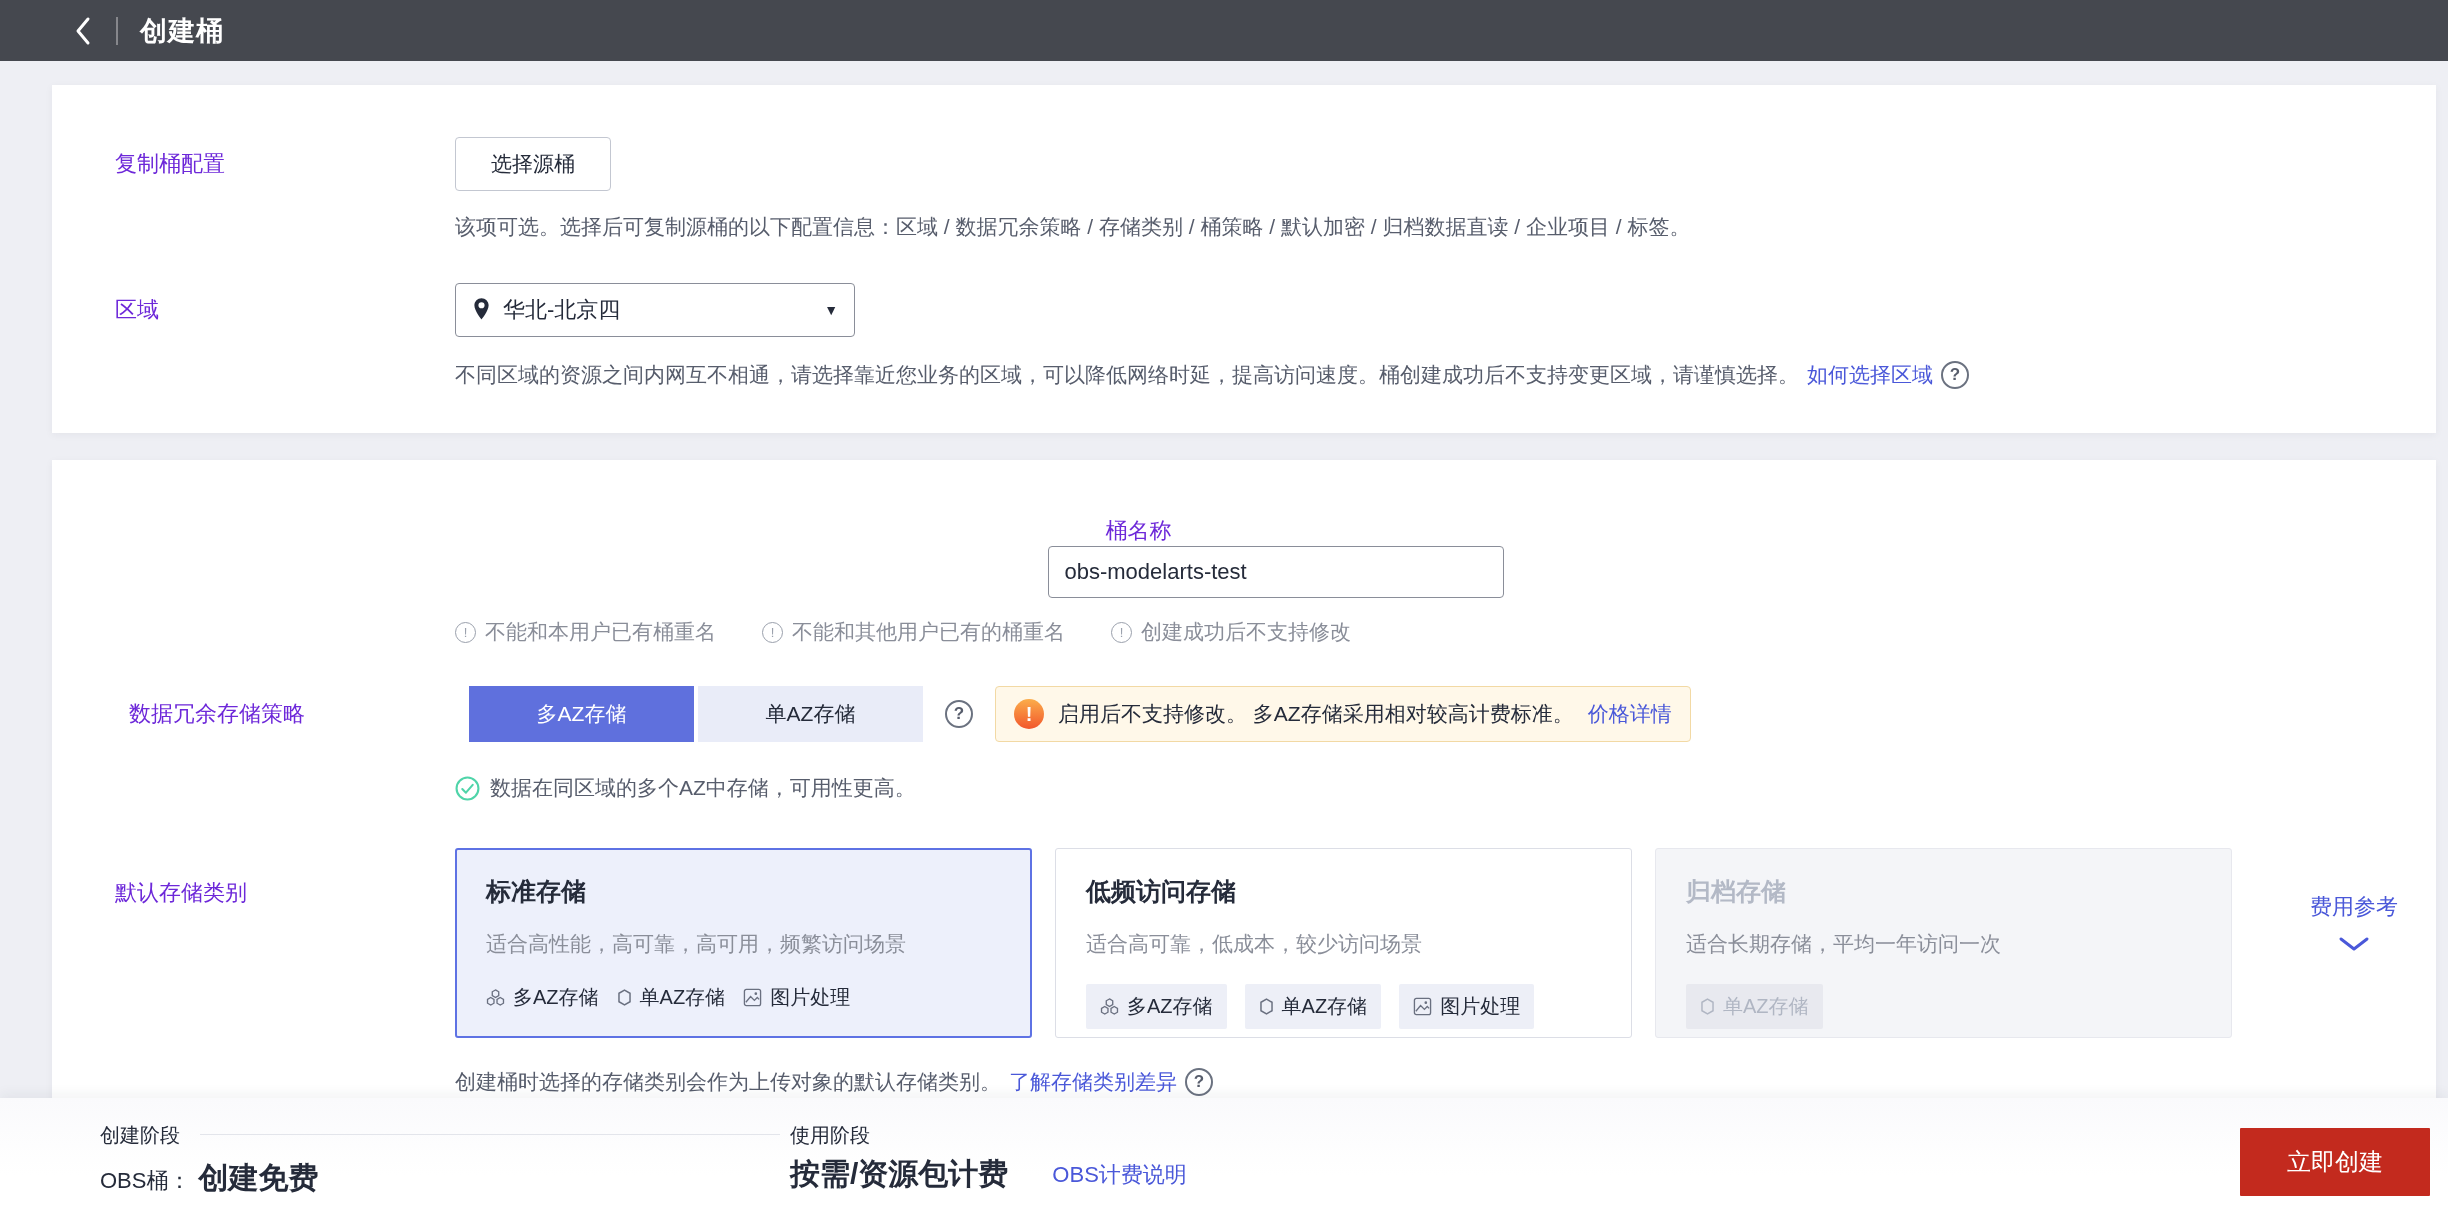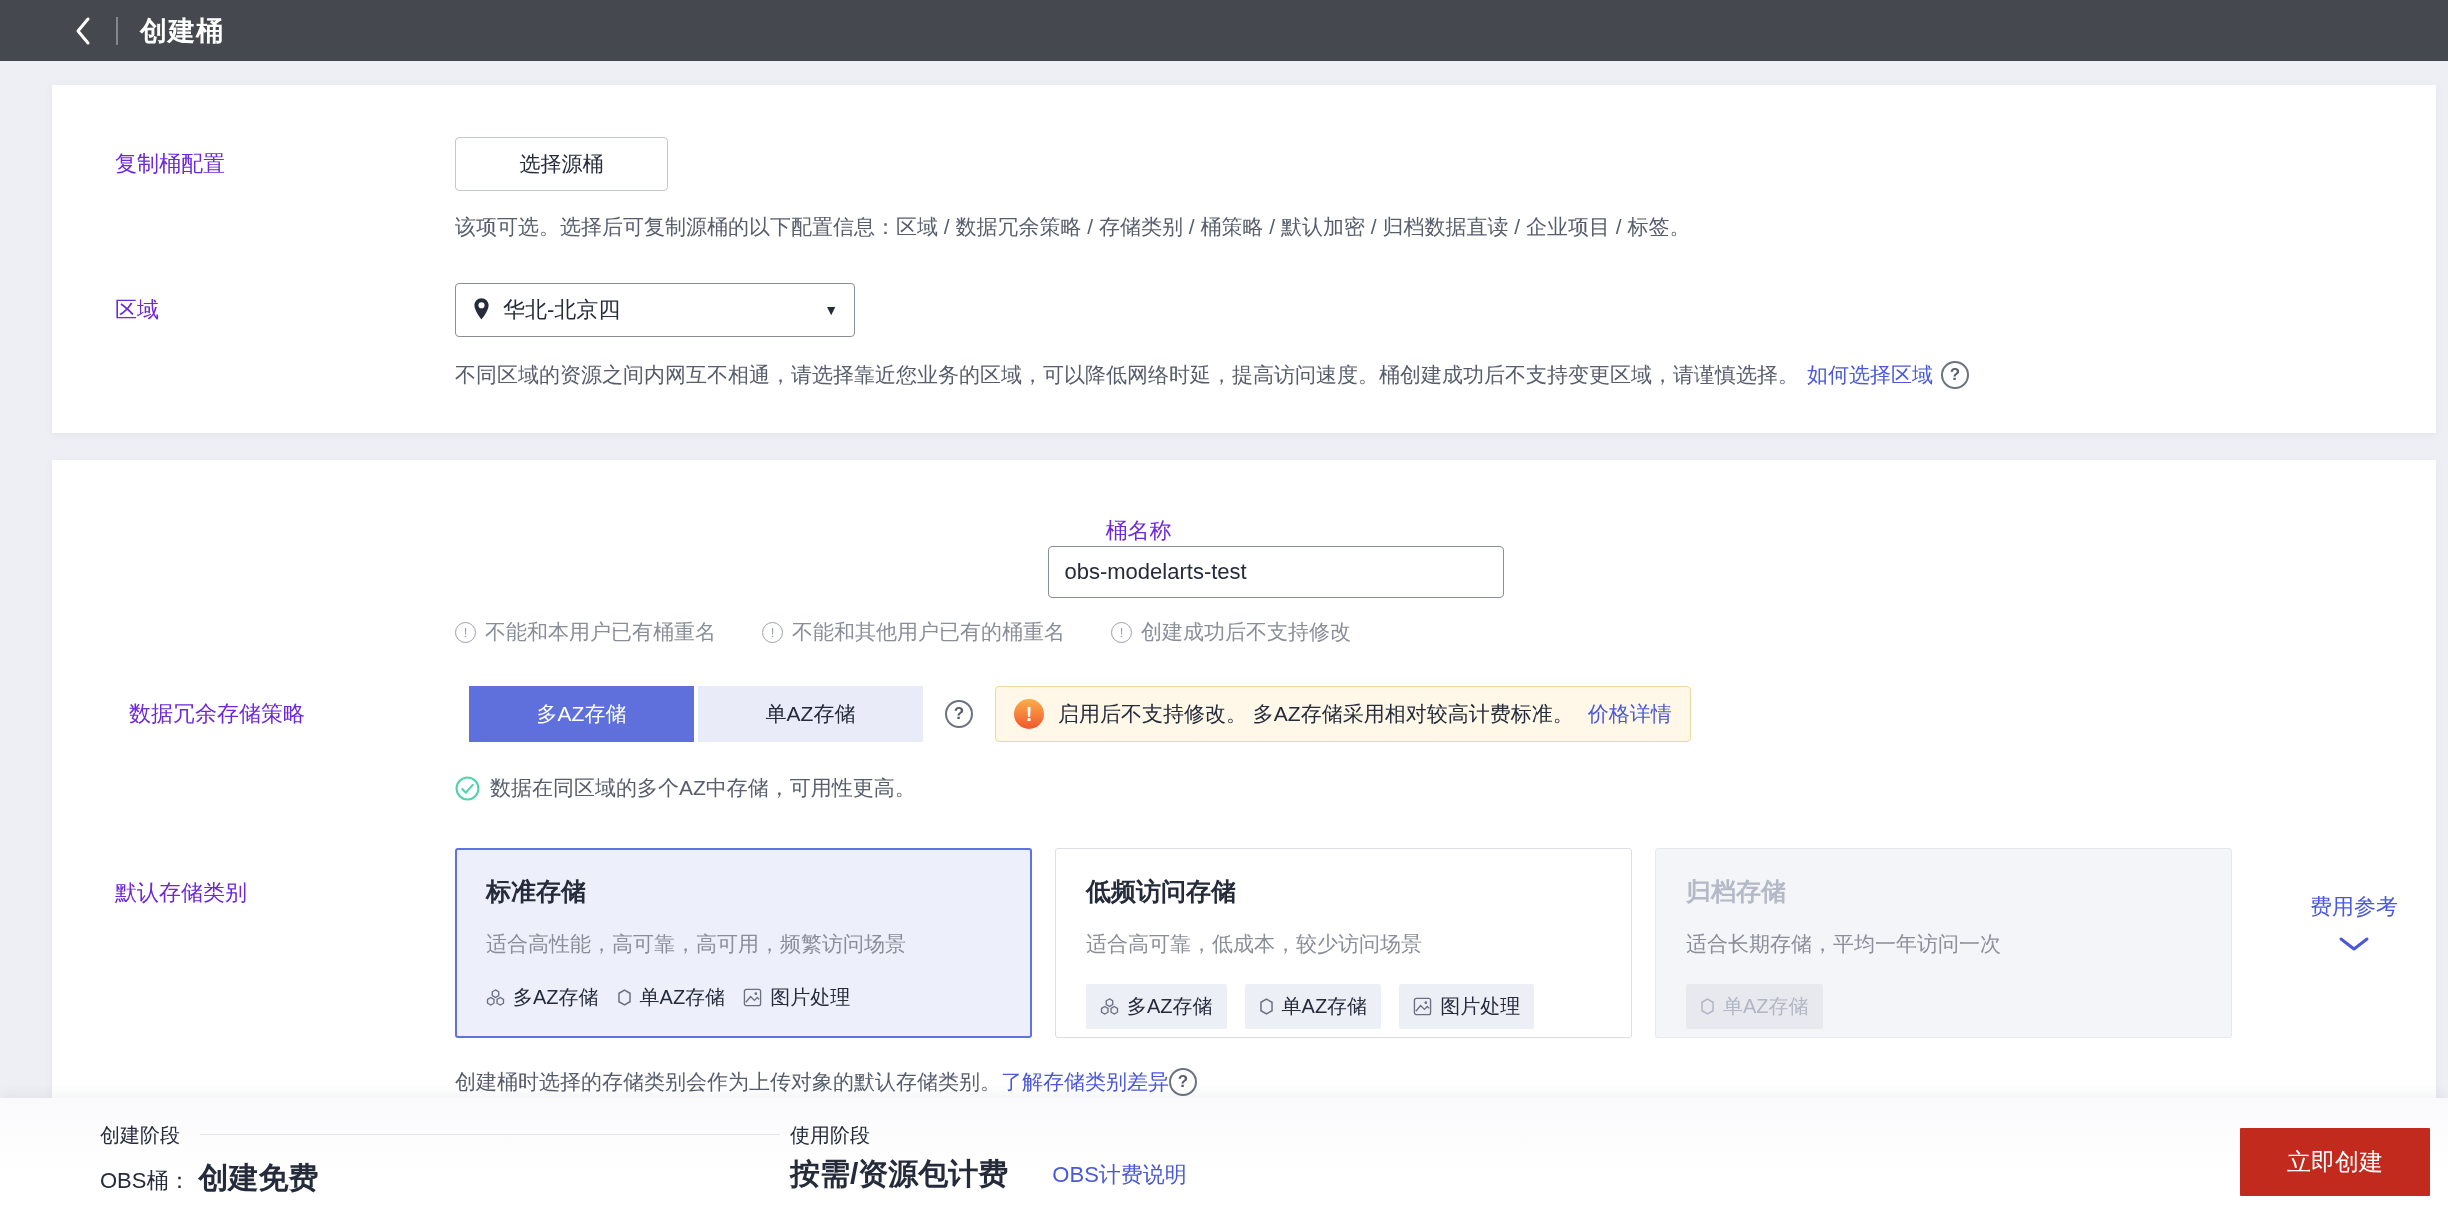--- a/index.html
+++ b/index.html
@@ -22,21 +22,21 @@
 
   
   .card { position:absolute; left:52px; width:2384px; background:#FFFFFF; box-shadow:0 2px 8px rgba(30,35,60,0.05); }
   .card1 { top:85px; height:348px; }
   .card2 { top:460px; height:645px; }
 
   .row { display:flex; padding-left:63px; }
   .row-label { width:340px; flex-shrink:0; font-size:22px; color:#6d28d9; }
 
   .btn-outline {
-    width:213px; height:54px; border:1px solid #C3C7D1; border-radius:4px;
+    width:156px; height:54px; border:1px solid #C3C7D1; border-radius:4px;
     background:#fff; font-size:21px; color:#252B3A;
     display:flex; align-items:center; justify-content:center; cursor:pointer;
   }
   .desc { margin-left:403px; font-size:21px; color:#575D6C; display:flex; align-items:center; gap:8px; flex-wrap:wrap; }
   .link { color:#4A58D9; cursor:pointer; text-decoration:none; }
 
   .select {
     width:400px; height:54px; border:1px solid #8A8E99; border-radius:4px; background:#fff;
     display:flex; align-items:center; padding:0 16px; gap:12px; font-size:22px; cursor:pointer;
   }
@@ -87,21 +87,21 @@
   .scard-desc { margin-top:22px; font-size:21px; color:#8A8E99; }
   .tags { margin-top:26px; display:flex; gap:18px; align-items:center; }
   .tag { display:flex; align-items:center; gap:8px; font-size:20px; color:#252B3A; }
   .tag svg { flex-shrink:0; }
   .scard.normal .tag { background:#EDEFF7; padding:9px 14px; border-radius:2px; }
   .scard.disabled .tag { background:#E8E9EF; padding:9px 14px; border-radius:2px; color:#B0B6C3; }
 
   .fee { margin-left:44px; padding-top:44px; width:156px; text-align:center; font-size:22px; color:#4A58D9; cursor:pointer; }
   .fee svg { display:block; margin:14px auto 0; }
 
-  .footnote { margin:30px 0 0 403px; font-size:21px; color:#575D6C; display:flex; align-items:flex-start; }
+  .footnote { margin:30px 0 0 403px; font-size:21px; color:#575D6C; display:flex; align-items:flex-start; gap:8px; }
 
   
   .footer {
     position:absolute; left:0; right:0; bottom:0; height:120px; z-index:10;
     background:linear-gradient(180deg,#FAFAFC 0%, #FFFFFF 65%);
     box-shadow:0 -4px 12px rgba(40,45,70,0.06);
   }
   .phase1 { position:absolute; left:100px; top:24px; font-size:20px; color:#252B3A; }
   .phase-line { position:absolute; left:200px; top:36px; width:580px; height:1px; background:#E3E5EB; }
   .phase2 { position:absolute; left:790px; top:24px; font-size:20px; color:#252B3A; }

